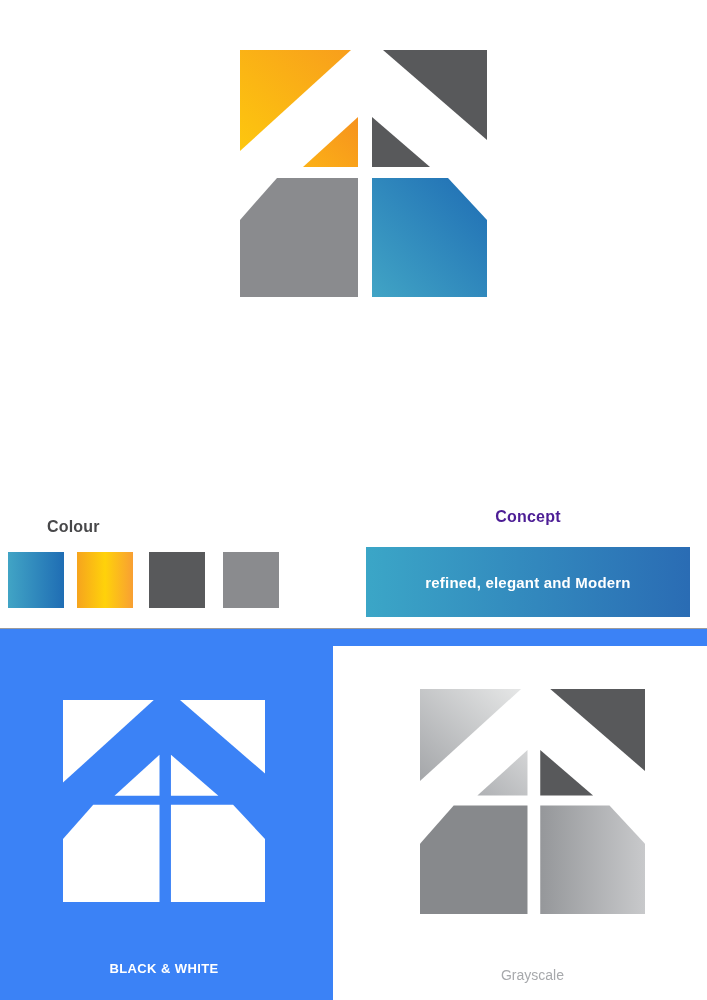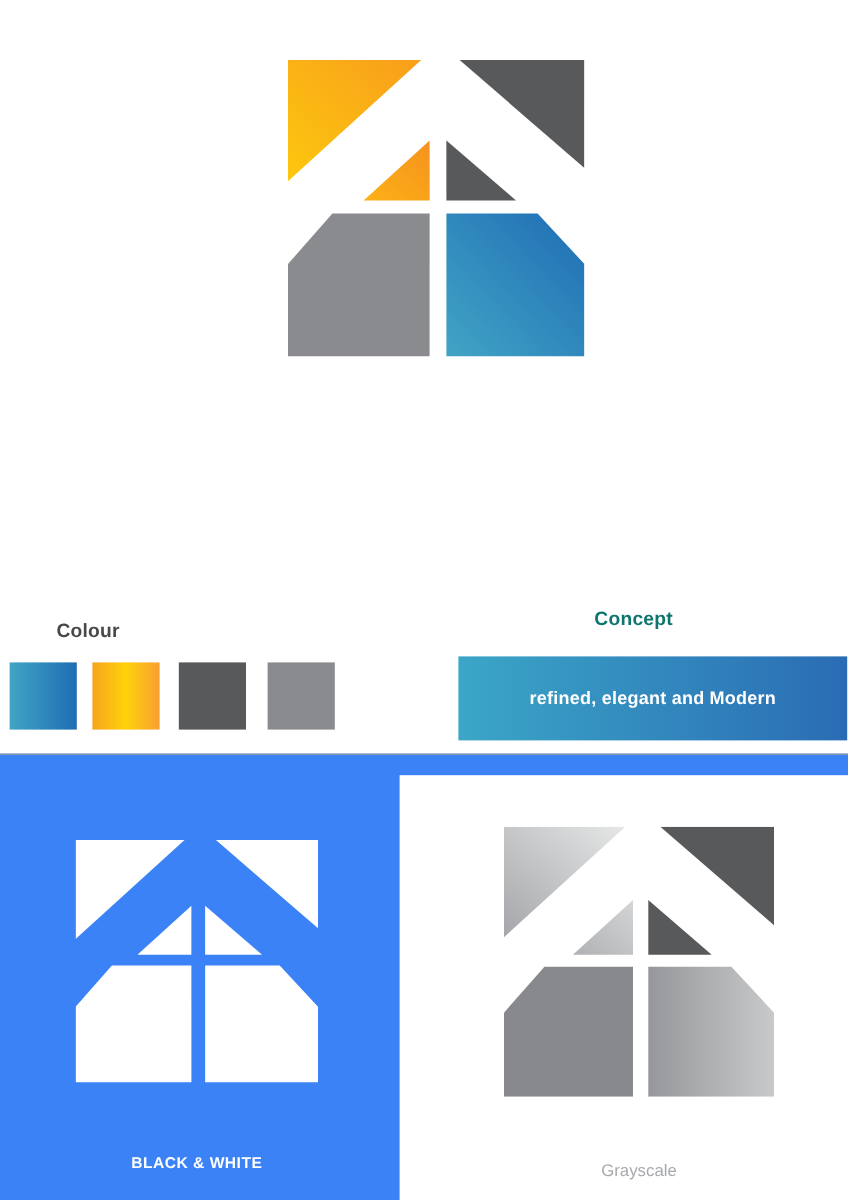--- a/index.html
+++ b/index.html
@@ -18,21 +18,21 @@
   .swatch { position:absolute; top:0; width:56px; height:56px; }
   .swatch-1 { left:0; }
   .swatch-2 { left:69px; }
   .swatch-3 { left:141px; }
   .swatch-4 { left:215px; }
 
   
   .concept-label { left:366px; top:508px; width:324px; text-align:center;
                    font-size:16px; font-weight:bold; letter-spacing:0.2px; }
   .concept-bar { left:366px; top:547px; width:324px; height:70px;
-                 display:flex; align-items:center; justify-content:center;margin-left:16px; }
+                 display:flex; align-items:center; justify-content:center; }
   .concept-bar .tagline { color:#fff; font-size:15px; font-weight:bold; letter-spacing:0.2px; }
 
   
   .bw-panel { left:0; top:628px; width:707px; height:372px; border-top:1px solid #9b9b9d; box-sizing:border-box; }
   .logo-bw { left:63px; top:71px; width:202px; height:202px; }
   .bw-label { left:63px; top:332px; width:202px; text-align:center;
               color:#fff; font-size:13px; font-weight:bold; letter-spacing:0.4px; }
 
   
   .gs-panel { left:333px; top:17px; width:374px; height:355px; }
@@ -86,21 +86,21 @@
 
   <div class="abs colour-label" style="color: rgb(72, 72, 74); text-align: right;">Colour</div>
 
   <div class="abs swatch-row">
     <div class="swatch swatch-1" style="background: linear-gradient(90deg, rgb(65, 164, 197), rgb(31, 109, 180));"></div>
     <div class="swatch swatch-2" style="background: linear-gradient(90deg, rgb(246, 164, 30), rgb(255, 210, 10), rgb(248, 159, 51));"></div>
     <div class="swatch swatch-3" style="background: rgb(88, 89, 91);"></div>
     <div class="swatch swatch-4" style="background: rgb(138, 139, 142);"></div>
   </div>
 
-  <div class="abs concept-label" style="color: #0f766e;">Concept</div>
+  <div class="abs concept-label" style="color: #4c1d95;">Concept</div>
 
   <div class="abs concept-bar" style="background: linear-gradient(90deg, rgb(59, 166, 199), rgb(42, 108, 180));">
     <span class="tagline">refined, elegant and Modern</span>
   </div>
 
   <div class="abs bw-panel" style="background: #3b82f6;">
 
     <svg class="abs logo-bw" viewBox="0 0 247 247">
       <polygon points="0,0 111,0 0,101" fill="#FFFFFF"></polygon>
       <polygon points="143,0 247,0 247,90" fill="#FFFFFF"></polygon>

